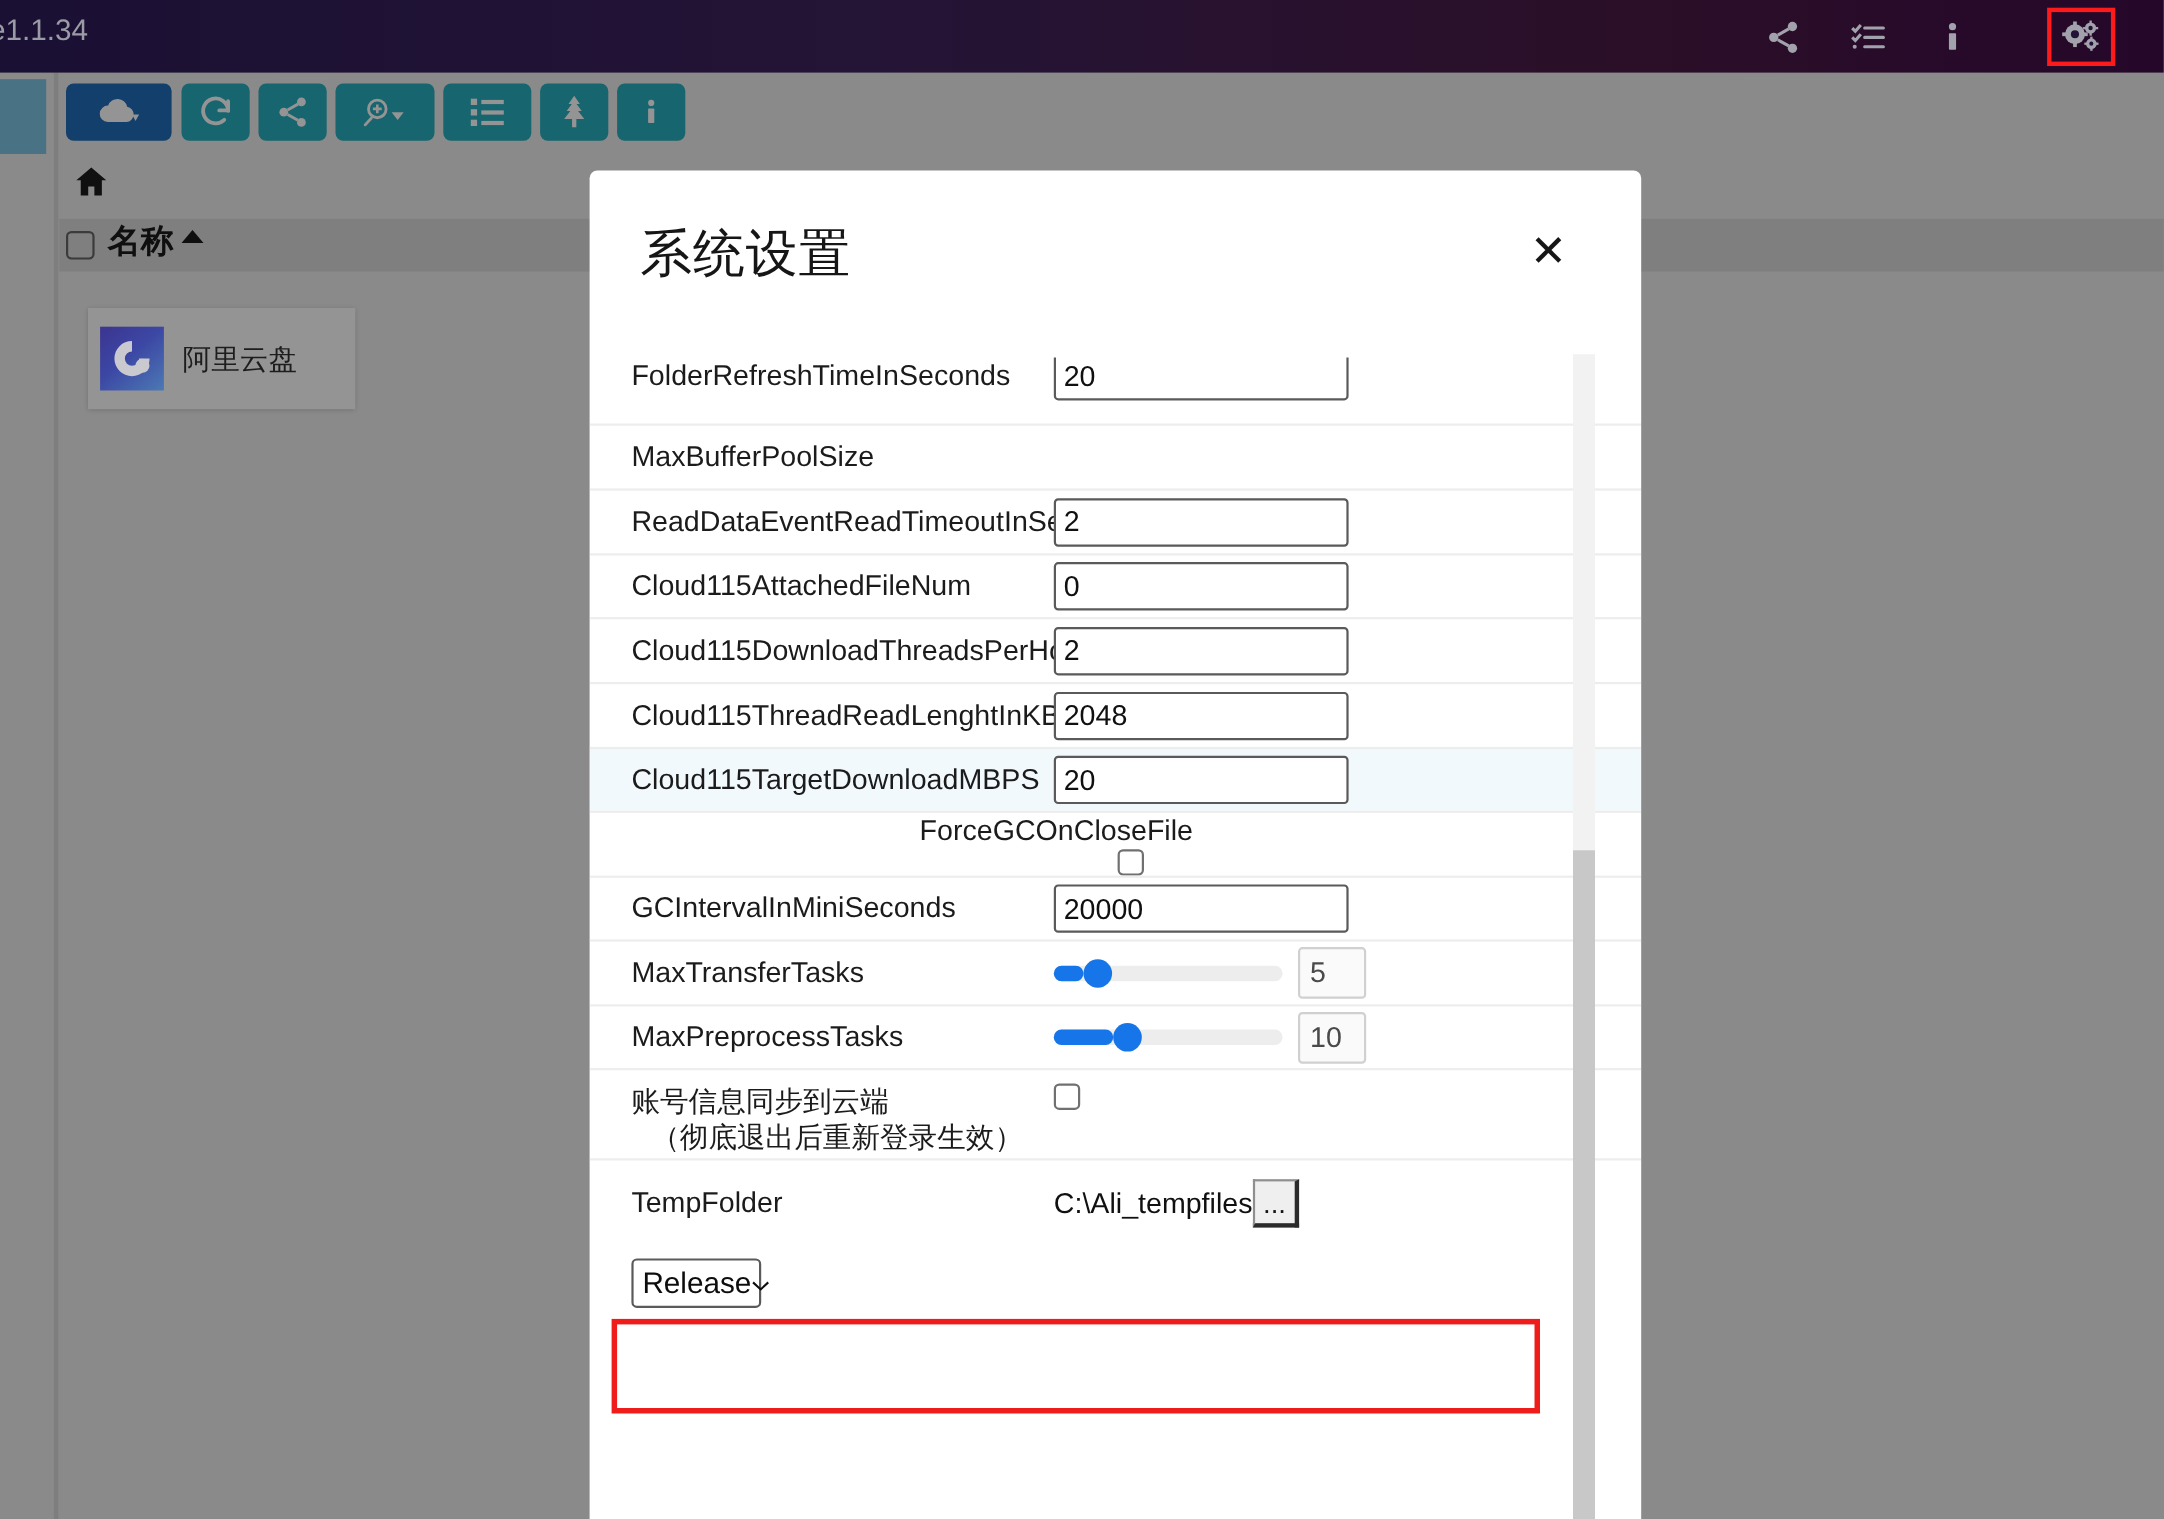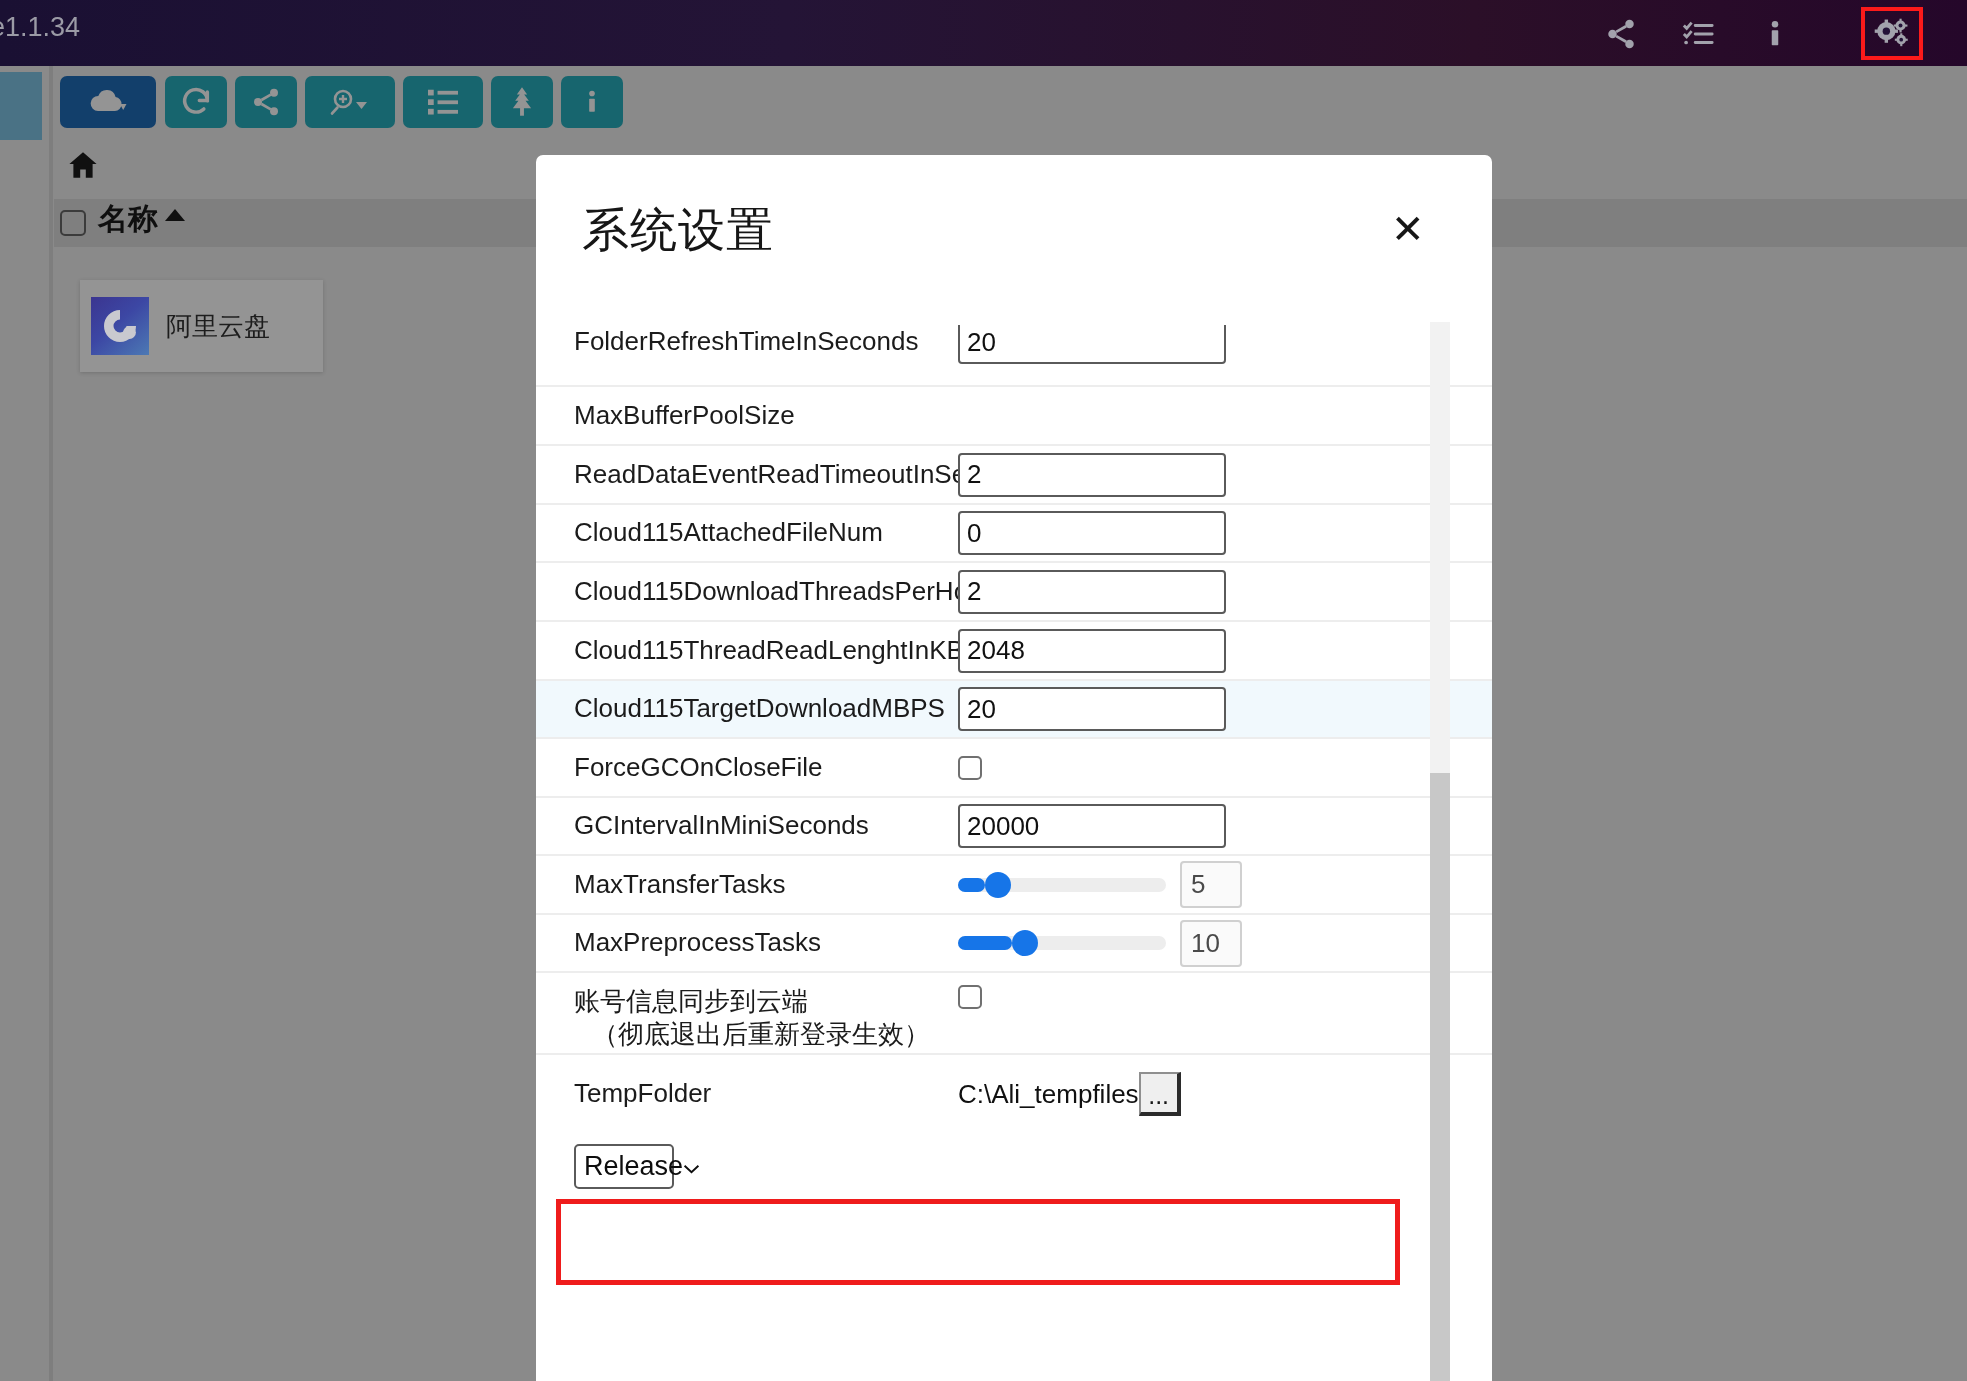--- a/index.html
+++ b/index.html
@@ -201,21 +201,21 @@
   .browse-btn {
     margin-left: 0px; width: 42px; height: 44px;
     background: #efefef;
     border: 2px solid #8f8f8f;
     border-right: 4px solid #2b2b2b; border-bottom: 4px solid #2b2b2b;
     font-size: 25px; color: #151515;
     display: flex; align-items: flex-end; justify-content: center;
     padding-bottom: 2px;
   }
   .selectbox {
-    width: 100px; height: 45px;
+    width: 118px; height: 45px;
     border: 2px solid #5a5a5a; border-radius: 5px;
     background: #fff;
     font-size: 27px; color: #0d0d0d;
     display: flex; align-items: center; justify-content: space-between;
     padding: 0 8px;
   }
 
   
   #dlg-scrolltrack {
     position: absolute; left: 1430px; top: 322px;
@@ -435,21 +435,21 @@
           </div>
       </div>
 
       <div class="srow highlight" style="height:58px;">
         <div class="slabel">Cloud115TargetDownloadMBPS</div>
         <div class="sfield">
             <input class="txtinput" value="20" style="">
           </div>
       </div>
 
-      <div class="srow" style="height:59px;">
+      <div class="srow" style="height:59px;flex-direction:column;">
         <div class="slabel">ForceGCOnCloseFile</div>
         <div class="sfield">
             <div class="chk"></div>
           </div>
       </div>
 
       <div class="srow" style="height:58px;">
         <div class="slabel">GCIntervalInMiniSeconds</div>
         <div class="sfield">
             <input class="txtinput" value="20000" style="">

